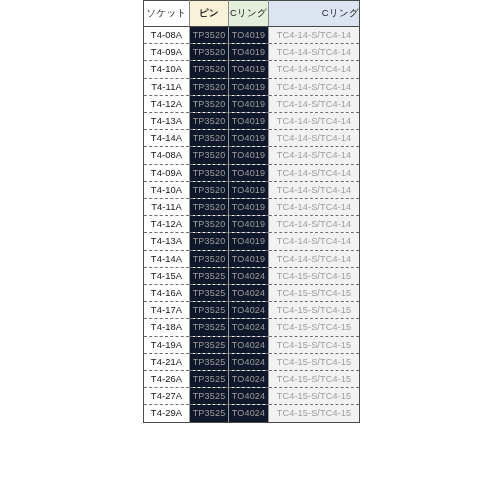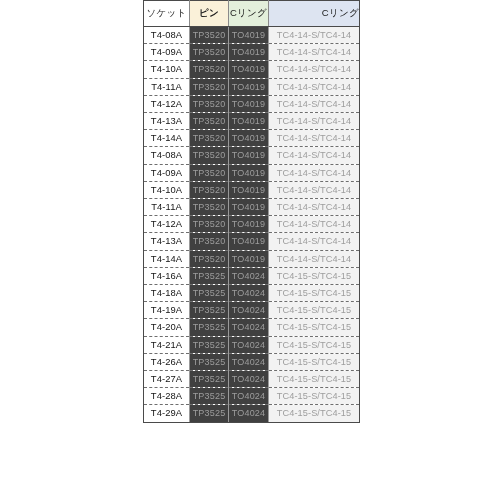--- a/index.html
+++ b/index.html
@@ -63,21 +63,21 @@
   #spec-table tbody td.v-socket{
     background:#ffffff;
     color:#141414;
     font-size:9.4px;
     letter-spacing:0.1px;
     border-left:1.4px solid #4a4a4a;
     margin-top:14px;
   }
   #spec-table tbody td.v-pin,
   #spec-table tbody td.v-oring{
-    background:#404040;
+    background:#0f172a;
     color:#9d9d9d;
     letter-spacing:0.2px;
   }
   #spec-table tbody td.v-cring{
     background:#f2f2f2;
     color:#9d9d9d;
     font-size:9.2px;
     letter-spacing:0.1px;
     border-right:1.4px solid #4a4a4a;
     margin-left:16px;
@@ -182,63 +182,63 @@
           <td class="v-oring">TO4019</td>
           <td class="v-cring">TC4-14-S/TC4-14</td>
         </tr>
         <tr>
           <td class="v-socket">T4-14A</td>
           <td class="v-pin">TP3520</td>
           <td class="v-oring">TO4019</td>
           <td class="v-cring">TC4-14-S/TC4-14</td>
         </tr>
         <tr>
+          <td class="v-socket">T4-15A</td>
+          <td class="v-pin">TP3525</td>
+          <td class="v-oring">TO4024</td>
+          <td class="v-cring">TC4-15-S/TC4-15</td>
+        </tr>
+        <tr>
           <td class="v-socket">T4-16A</td>
           <td class="v-pin">TP3525</td>
           <td class="v-oring">TO4024</td>
           <td class="v-cring">TC4-15-S/TC4-15</td>
         </tr>
         <tr>
+          <td class="v-socket">T4-17A</td>
+          <td class="v-pin">TP3525</td>
+          <td class="v-oring">TO4024</td>
+          <td class="v-cring">TC4-15-S/TC4-15</td>
+        </tr>
+        <tr>
           <td class="v-socket">T4-18A</td>
           <td class="v-pin">TP3525</td>
           <td class="v-oring">TO4024</td>
           <td class="v-cring">TC4-15-S/TC4-15</td>
         </tr>
         <tr>
           <td class="v-socket">T4-19A</td>
           <td class="v-pin">TP3525</td>
           <td class="v-oring">TO4024</td>
           <td class="v-cring">TC4-15-S/TC4-15</td>
         </tr>
         <tr>
-          <td class="v-socket">T4-20A</td>
-          <td class="v-pin">TP3525</td>
-          <td class="v-oring">TO4024</td>
-          <td class="v-cring">TC4-15-S/TC4-15</td>
-        </tr>
-        <tr>
           <td class="v-socket">T4-21A</td>
           <td class="v-pin">TP3525</td>
           <td class="v-oring">TO4024</td>
           <td class="v-cring">TC4-15-S/TC4-15</td>
         </tr>
         <tr>
           <td class="v-socket">T4-26A</td>
           <td class="v-pin">TP3525</td>
           <td class="v-oring">TO4024</td>
           <td class="v-cring">TC4-15-S/TC4-15</td>
         </tr>
         <tr>
           <td class="v-socket">T4-27A</td>
-          <td class="v-pin">TP3525</td>
-          <td class="v-oring">TO4024</td>
-          <td class="v-cring">TC4-15-S/TC4-15</td>
-        </tr>
-        <tr>
-          <td class="v-socket">T4-28A</td>
           <td class="v-pin">TP3525</td>
           <td class="v-oring">TO4024</td>
           <td class="v-cring">TC4-15-S/TC4-15</td>
         </tr>
         <tr>
           <td class="v-socket">T4-29A</td>
           <td class="v-pin">TP3525</td>
           <td class="v-oring">TO4024</td>
           <td class="v-cring">TC4-15-S/TC4-15</td>
         </tr>

